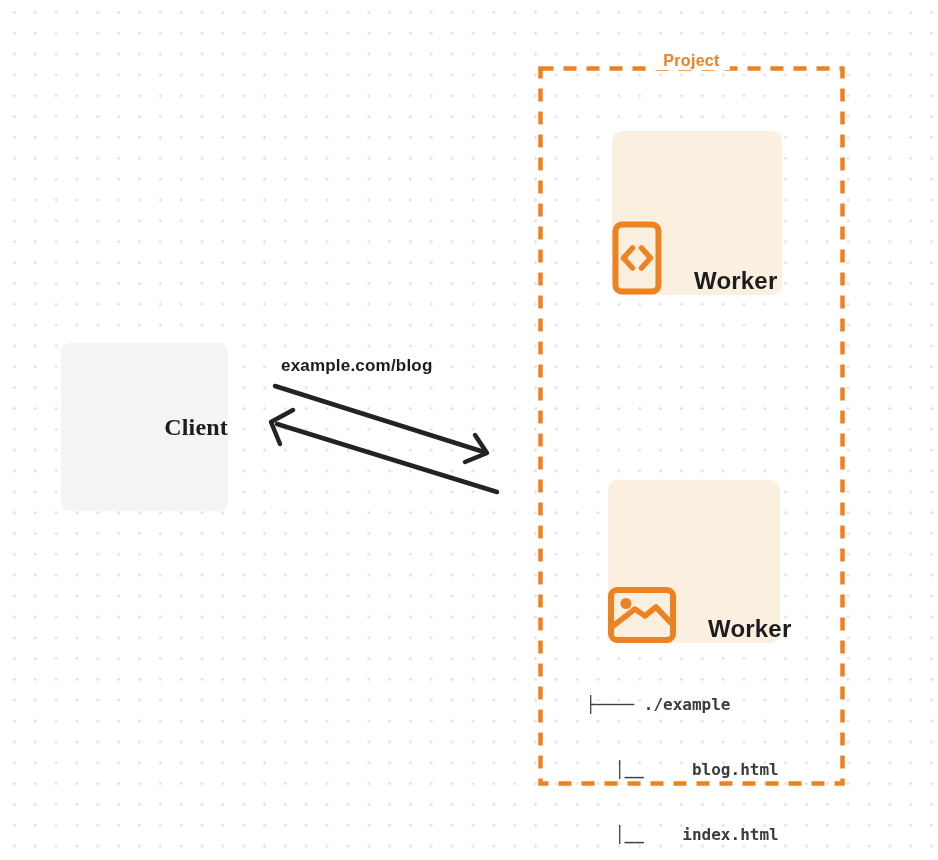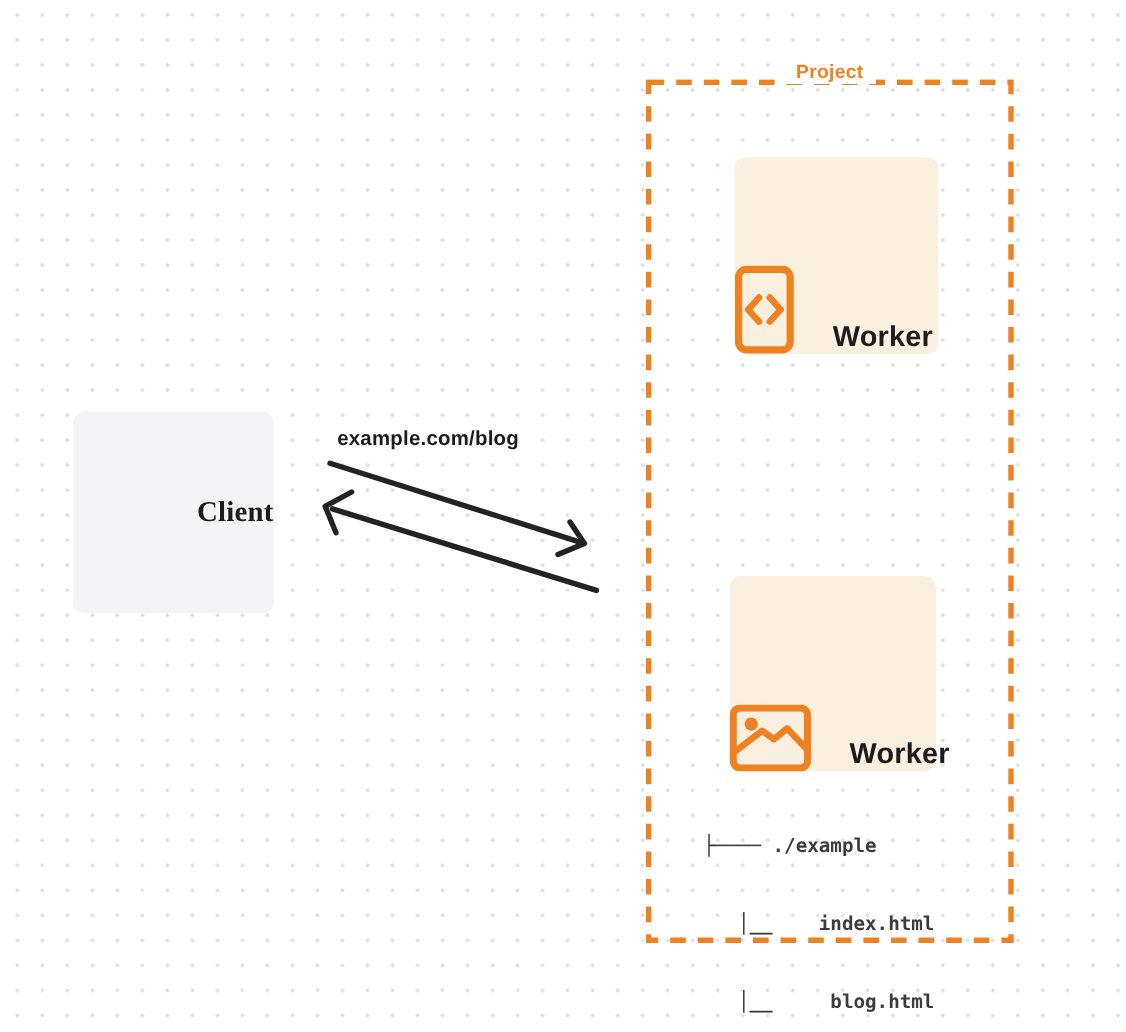--- a/index.html
+++ b/index.html
@@ -109,18 +109,18 @@
         <polyline class="orange-stroke" points="5,39 27,22 37,29 48,20 63,36" stroke-width="5.5" stroke-linecap="round" stroke-linejoin="round"></polyline>
         <circle class="orange-fill" cx="18" cy="16.5" r="5.5"></circle>
         <rect class="orange-stroke" x="3" y="3" width="62" height="50" rx="6" stroke-width="6"></rect>
       </svg>
     </span>
     <span class="node-label">Worker</span>
   </div>
 
   <div class="file-tree">
     <div>├──── ./example</div>
+    <div>   │__     blog.html</div>
     <div>   │__    index.html</div>
-    <div>   │__     blog.html</div>
     
   </div>
 
 </div>
 
 </body></html>

